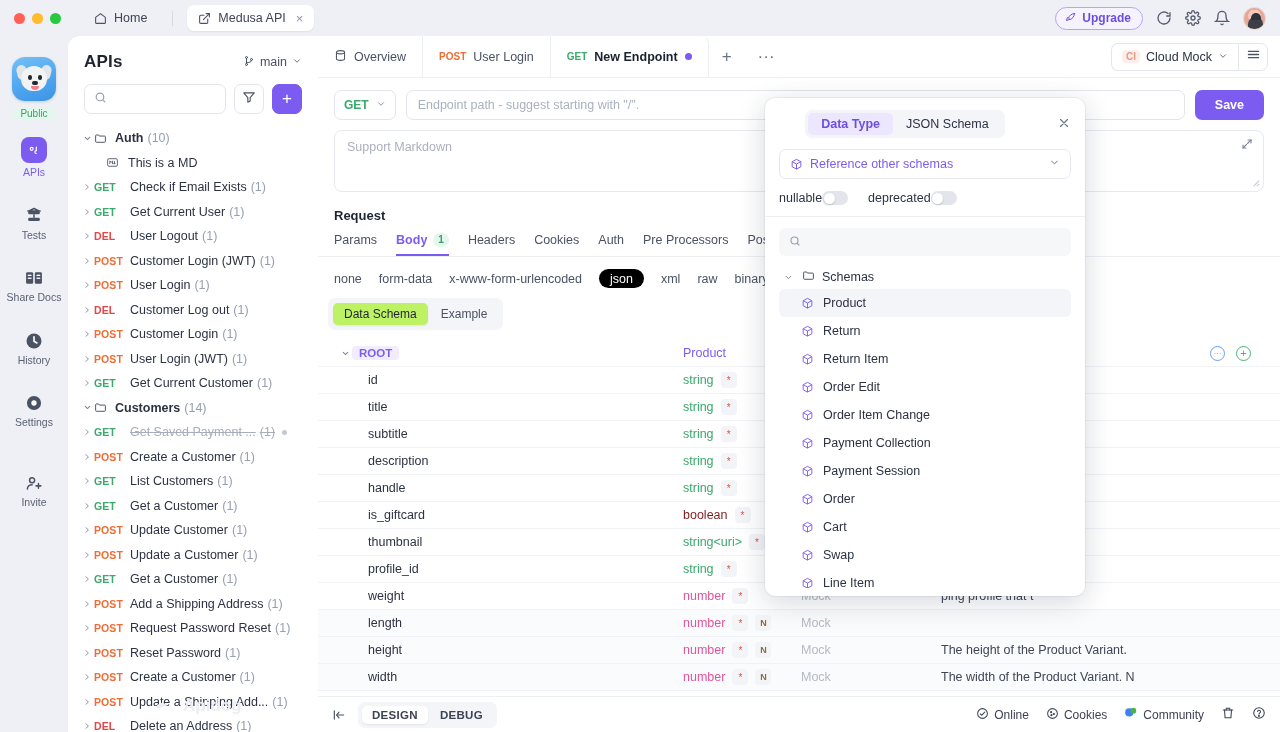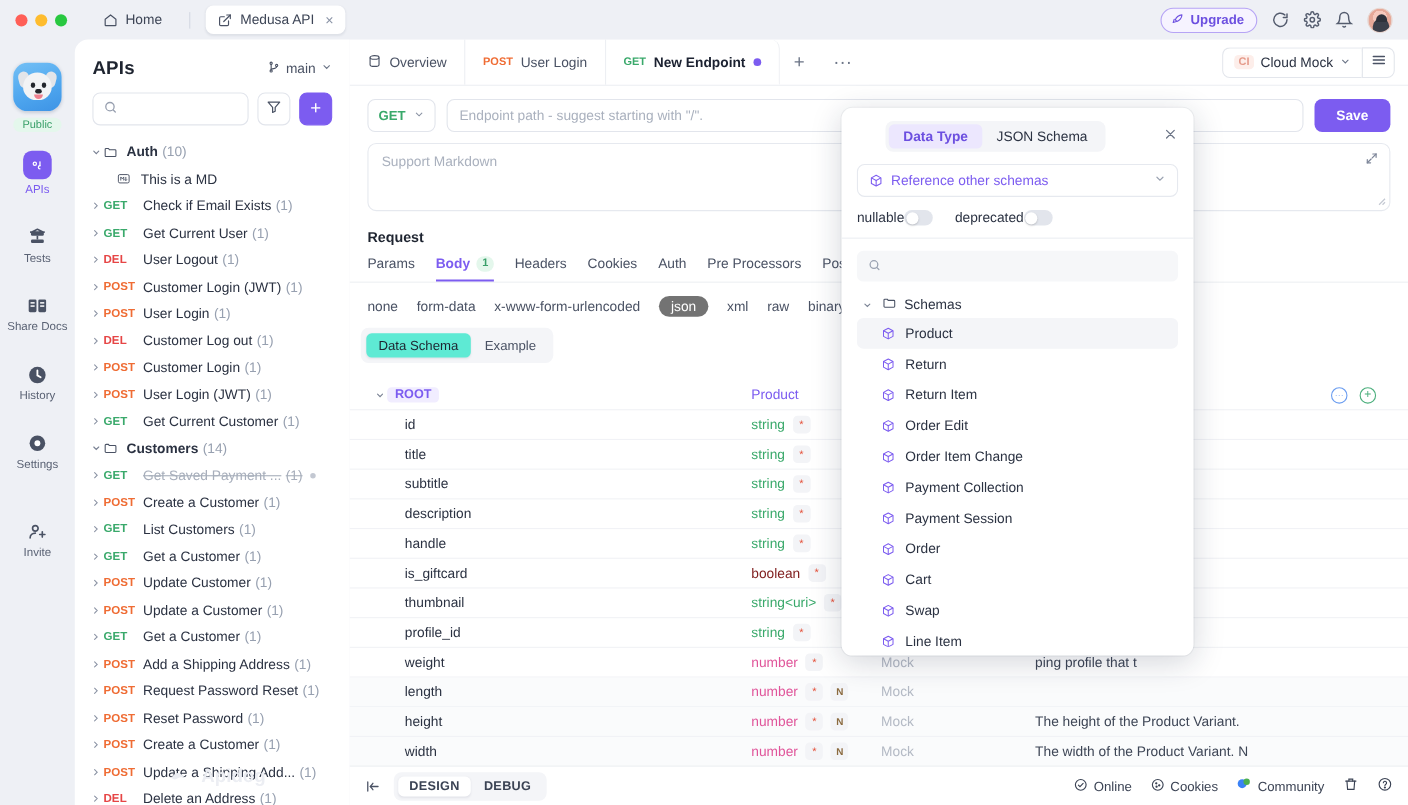--- a/index.html
+++ b/index.html
@@ -166,24 +166,24 @@
   .md-expand { position: absolute; right: 10px; top: 7px; color: #7e8699; }
   .md-grip { position: absolute; right: 3px; bottom: 2px; color: #c3c8d2; font-size: 9px; }
 
   .req-title { padding: 16px 16px 0; font-size: 13px; font-weight: 700; color: #1e2430; }
   .req-tabs { display: flex; align-items: center; gap: 19px; padding: 10px 16px 0; border-bottom: 1px solid #edeff3; }
   .req-tab { font-size: 12.5px; color: #4a5264; padding-bottom: 9px; display: flex; align-items: center; gap: 6px; }
   .req-tab.active { color: #7c5cf0; font-weight: 700; box-shadow: inset 0 -2px 0 0 #7c5cf0; }
   .req-badge { font-size: 10px; background: #e4f7ec; color: #3aa06a; border-radius: 7px; padding: 0 5px; line-height: 14px; }
 
   .body-types { display: flex; align-items: center; gap: 17px; padding: 12px 16px 0; font-size: 12.5px; color: #4a5264; }
-  .body-types .sel { background: #737373; color: #fff; border-radius: 11px; padding: 2.5px 11px; }
+  .body-types .sel { background: #000000; color: #fff; border-radius: 11px; padding: 2.5px 11px; }
   .schema-tabs { display: flex; gap: 2px; background: #f4f5f8; padding: 5px; border-radius: 7px; margin: 10px 0 0 10px; width: fit-content; }
   .schema-tab { font-size: 12px; color: #4a5264; padding: 4px 11px; border-radius: 5px; }
-  .schema-tab.active { background: #5eead4; color: #1e2430; box-shadow: 0 1px 2px rgba(20,30,60,.08); }
+  .schema-tab.active { background: #bef264; color: #1e2430; box-shadow: 0 1px 2px rgba(20,30,60,.08); }
 
   .tbl { width: 100%; }
   .trow { display: flex; align-items: center; height: 27px; border-bottom: 1px solid #f1f2f6; font-size: 12.5px; }
   .trow .c-name { width: 365px; display: flex; align-items: center; color: #2b3242; padding-left: 20px; }
   .trow.root .c-name { padding-left: 20px; }
   .root-chip { background: #f1edff; color: #7c5cf0; border-radius: 4px; padding: 1px 7px; font-size: 11.5px; font-weight: 600; }
   .trow .c-type { width: 118px; display: flex; align-items: center; gap: 7px; }
   .ty-string { color: #3aa96b; } .ty-number { color: #e0559a; } .ty-boolean { color: #7f1d1d; } .ty-ref { color: #7c5cf0; }
   .flag { background:#f3f4f7; border-radius: 4px; width: 16px; height: 16px; display: inline-flex; align-items: center; justify-content: center; font-size: 10px; }
   .flag.req { color: #e5533d; } .flag.n { color: #8b6a3f; font-weight: 700; font-size: 9px; }
@@ -810,21 +810,21 @@
         <div class="">raw</div>
         <div class="">binary</div>
         <div class="">Gra</div>
       </div>
 
     <div class="schema-tabs" id="schema-tabs">
         <div class="schema-tab active">Data Schema</div>
         <div class="schema-tab">Example</div>
       </div>
 
-    <div class="tbl" id="schema-table" style="margin-top:16px;">
+    <div class="tbl" id="schema-table" style="margin-top:10px;">
         <div class="trow root">
           <div class="c-name">
             <span class="caret-sm">
               <svg width="9" height="9" viewBox="0 0 24 24" fill="none" stroke="#7a8294" stroke-width="2.8" stroke-linecap="round">
                 <path d="M6 9l6 6 6-6"></path>
               </svg>
             </span>
             <span class="root-chip">ROOT</span>
           </div>
           <div class="c-type">

